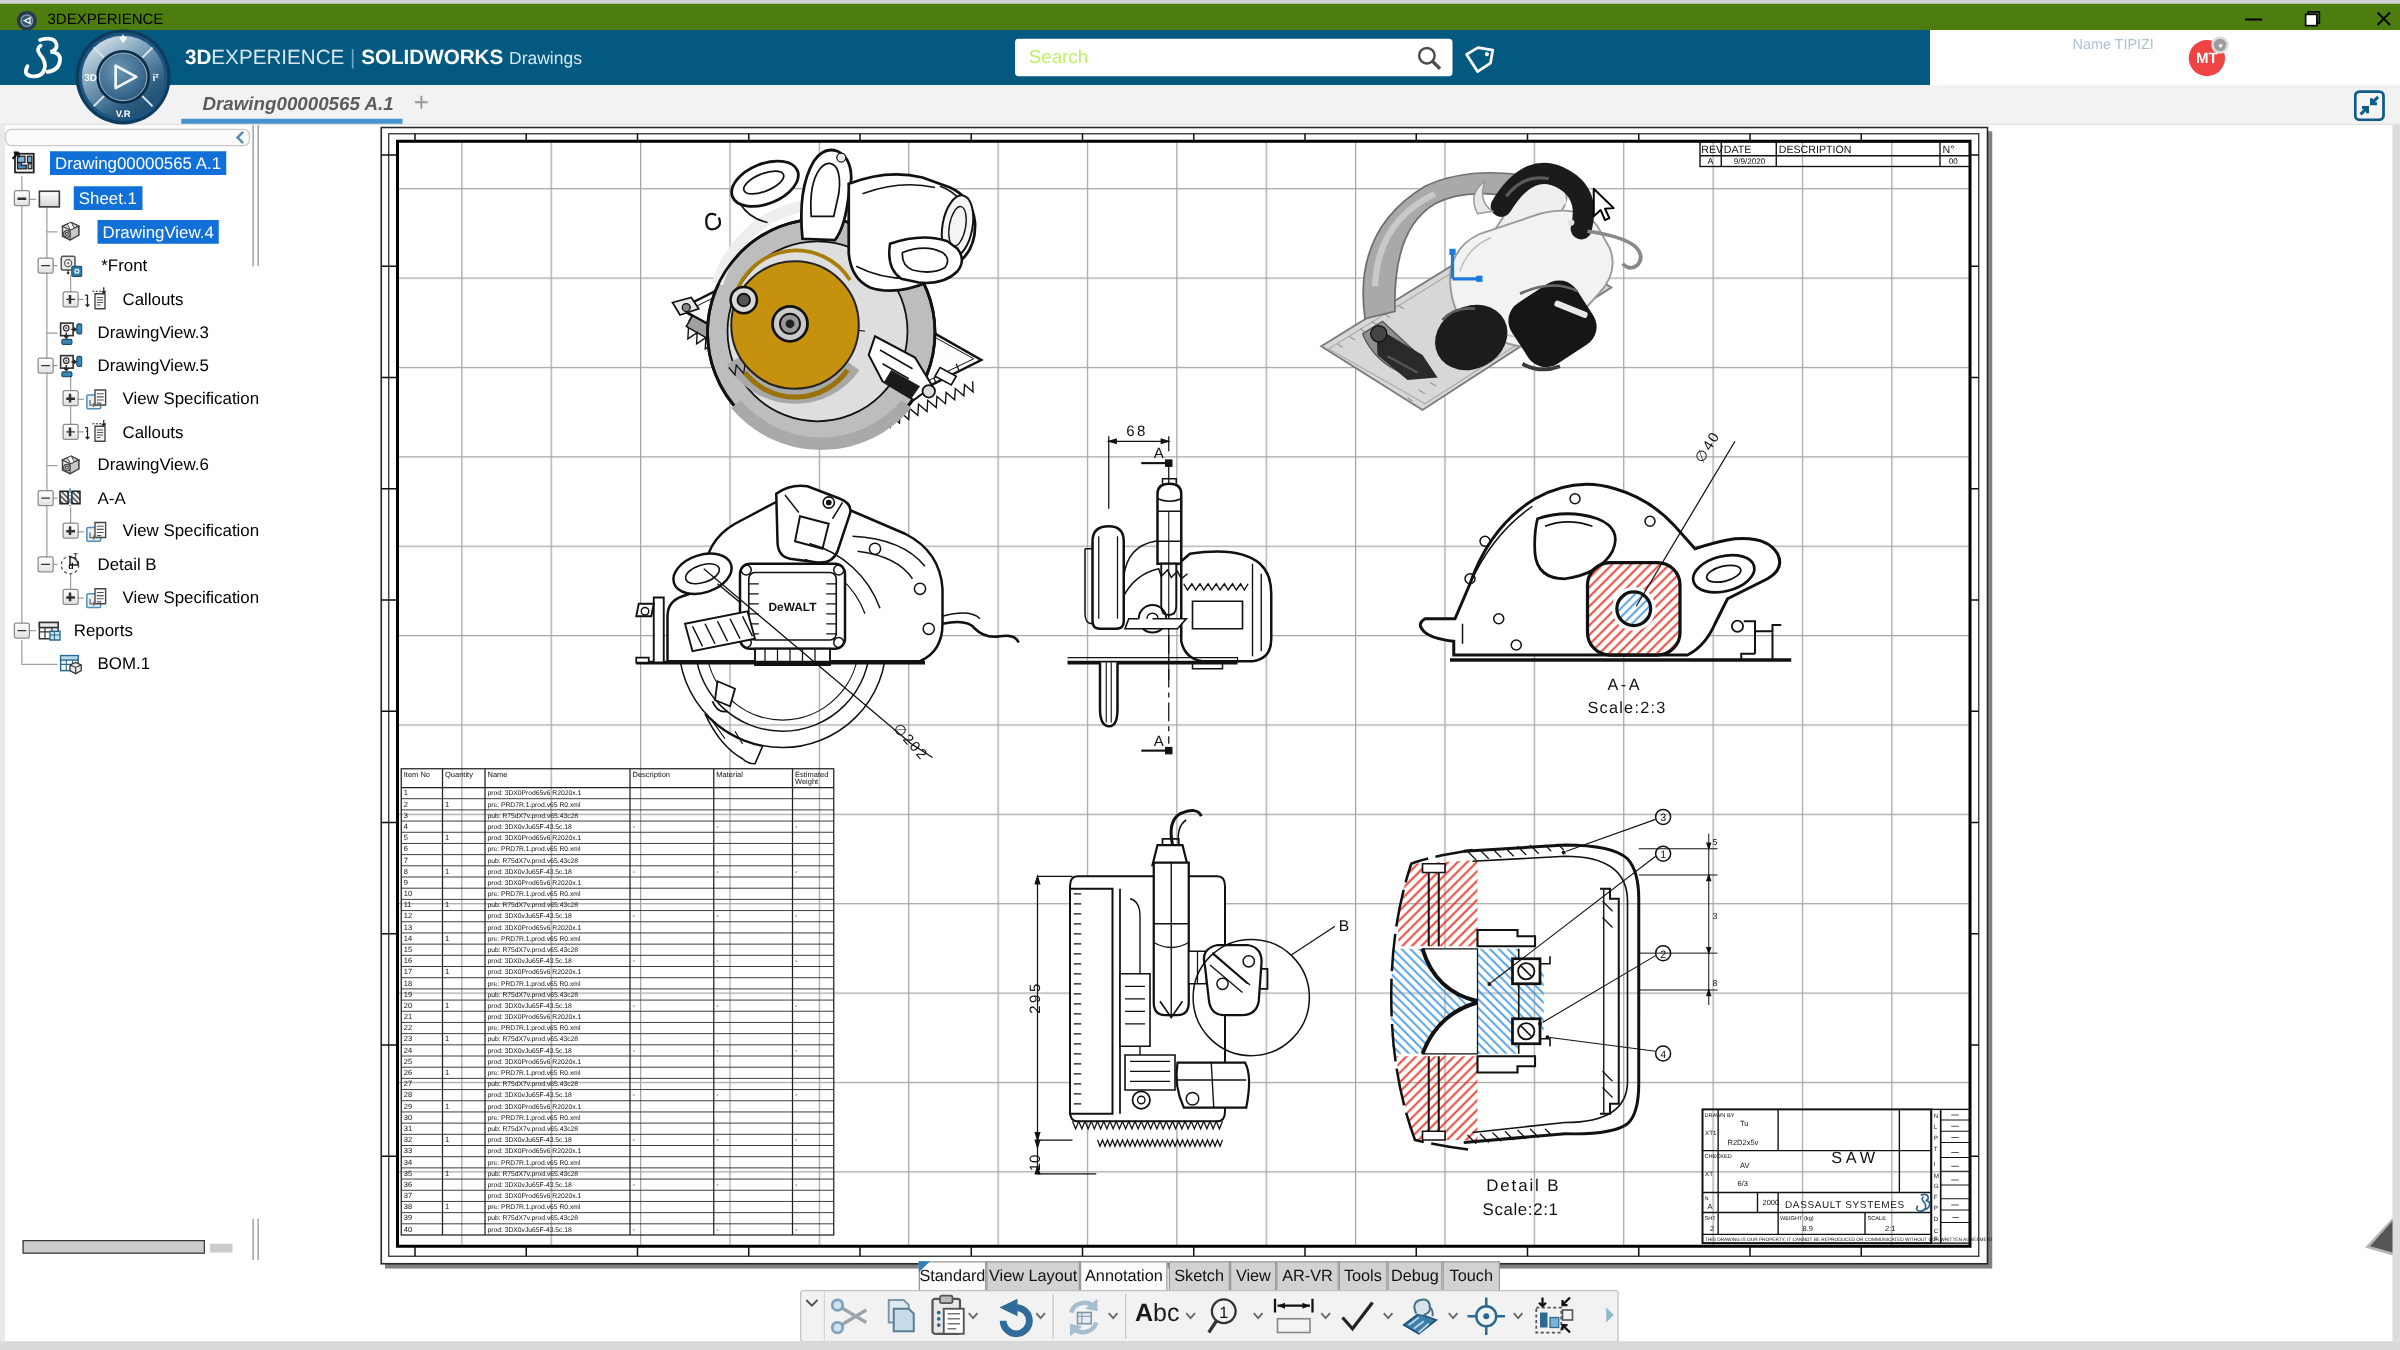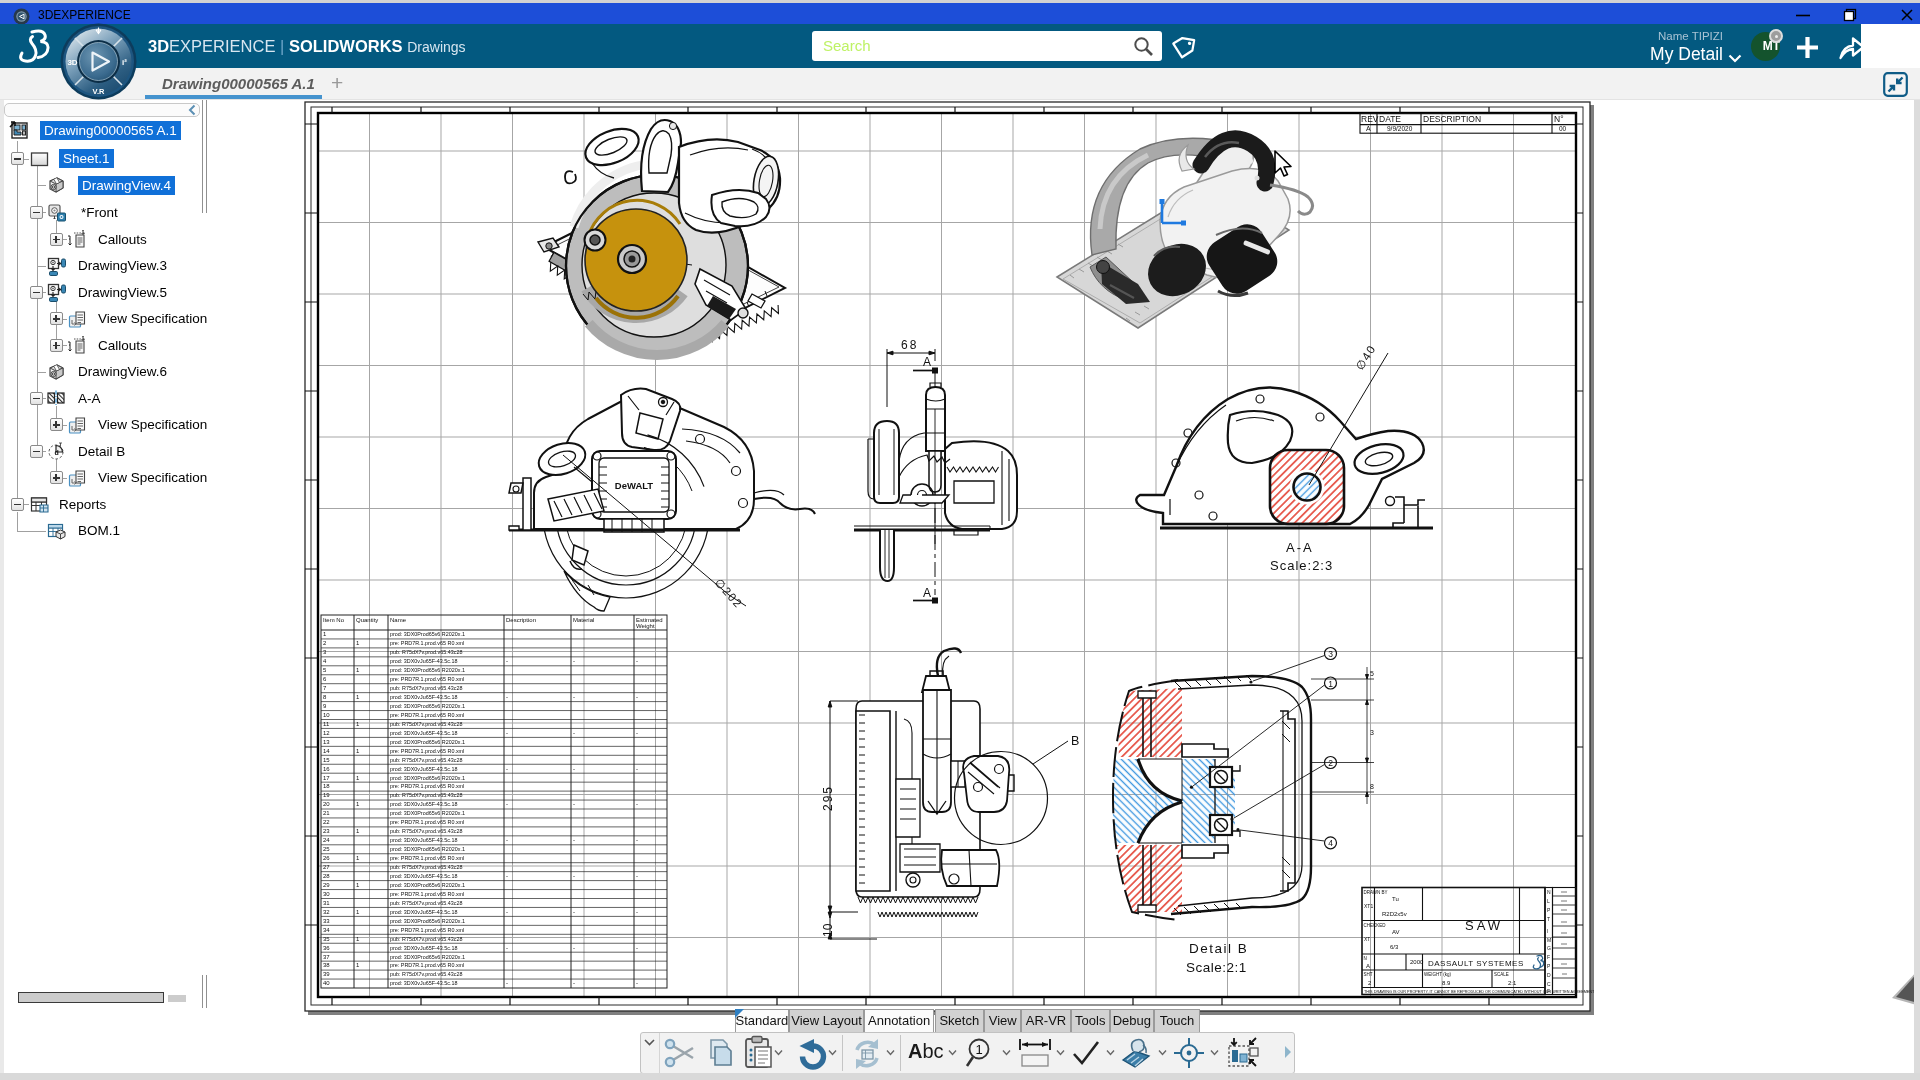--- a/index.html
+++ b/index.html
@@ -1,41 +1,41 @@
 <!DOCTYPE html>
 <html><head><meta charset="utf-8"><style>
 *{margin:0;padding:0;box-sizing:border-box}
 html,body{width:1920px;height:1080px;overflow:hidden;font-family:"Liberation Sans",sans-serif;background:#fff}
 .abs{position:absolute}
 .tl{position:absolute;font-size:13.5px;color:#000;white-space:nowrap;line-height:19px}
 .sel{background:#1070d8;color:#fff;padding:0 4px}
 .tb{position:absolute;top:1009px;height:23px;background:#d2d2d2;border:1px solid #9a9a9a;border-bottom:none;font-size:13px;color:#111;text-align:center;line-height:22px}
 </style></head><body>
 
-<div class="abs" style="left:0;top:0;width:1920px;height:24px;background:#1d4ed8;border-top:3px solid #d2d2d2">
+<div class="abs" style="left:0;top:0;width:1920px;height:24px;background:#4d7c0f;border-top:3px solid #d2d2d2">
  <svg class="abs" style="left:13px;top:5px" width="17" height="17" viewBox="0 0 17 17">
       <circle cx="8.5" cy="8.5" r="8" fill="#27394a"></circle>
       <circle cx="8.5" cy="8.5" r="5.2" fill="#7f98ab"></circle>
       <circle cx="8.5" cy="8.5" r="4" fill="#32556f"></circle>
       <path d="M6.5 8.5 L11 6.2 V10.8 Z" fill="none" stroke="#fff" stroke-width="1"></path>
     </svg>
  <div class="abs" style="left:38px;top:5px;font-size:12px;color:#000">3DEXPERIENCE</div>
  <svg class="abs" style="left:1796px;top:11px" width="14" height="3" viewBox="0 0 14 3">
       <path d="M0 1.5 H14" stroke="#000" stroke-width="1.6"></path>
     </svg>
  <svg class="abs" style="left:1843px;top:5px" width="14" height="14" viewBox="0 0 14 14">
       <rect x="3.5" y="1.5" width="9" height="9" fill="none" stroke="#000" stroke-width="1.3"></rect>
       <rect x="1.5" y="3.5" width="9" height="9" fill="#fff" stroke="#000" stroke-width="1.3"></rect>
     </svg>
  <svg class="abs" style="left:1900px;top:5px" width="14" height="14" viewBox="0 0 14 14">
       <path d="M2 2 L12 12 M12 2 L2 12" stroke="#000" stroke-width="1.5"></path>
     </svg>
 </div>
 
-<div class="abs" style="left:0;top:24px;width:1861px;height:44px;background:#035980">
+<div class="abs" style="left:0;top:24px;width:1544px;height:44px;background:#035980">
  <svg class="abs" style="left:17px;top:5px" width="42" height="36" viewBox="0 0 42 36">
   <path d="M15 3 q11 -3 13 3 q1.5 4.5-4.5 6.5 q8 0.5 7.5 6.5 q-0.5 8-10 9.5" fill="none" stroke="#fff" stroke-width="3" stroke-linecap="round"></path>
   <path d="M5 24 q-4 7 3.5 8 q8 1 10-5.5 q2-5.5-3.5-12 q-3.5-4.5 0.5-7" fill="none" stroke="#fff" stroke-width="3" stroke-linecap="round"></path>
  </svg>
  <div class="abs" style="left:148px;top:13px;font-size:16.5px;color:#fff"><b>3D</b><span style="color:#d8e6f0">EXPERIENCE</span>&nbsp;<span style="color:#6ea5c8">|</span>&nbsp;<b>SOLIDWORKS</b> <span style="color:#d8e6f0;font-size:14px">Drawings</span></div>
  <div class="abs" style="left:812px;top:7px;width:350px;height:30px;background:#fff;border-radius:3px"></div>
  <div class="abs" style="left:823px;top:13px;font-size:15px;color:#bef264">Search</div>
  <svg class="abs" style="left:1132px;top:12px" width="22" height="21" viewBox="0 0 22 21">
       <circle cx="9.5" cy="8.5" r="6.2" fill="none" stroke="#4d4d4d" stroke-width="2"></circle>
       <path d="M14 13 L20 19" stroke="#4d4d4d" stroke-width="2.6"></path>
@@ -44,21 +44,21 @@
       <g transform="rotate(10 15 13)">
         <path d="M3.5 9.5 L11.5 2.5 H23.5 V13 L14.5 21.5 Z" fill="none" stroke="#fff" stroke-width="2.2" stroke-linejoin="round"></path>
         <circle cx="19.5" cy="6.5" r="1.7" fill="#fff"></circle>
       </g>
     </svg>
  <div class="abs" style="left:1603px;top:6px;width:120px;text-align:right;font-size:11.5px;color:#a9c3d4">Name TIPIZI</div>
  <div class="abs" style="left:1603px;top:20px;width:120px;text-align:right;font-size:17.5px;color:#fff">My Detail</div>
  <svg class="abs" style="left:1728px;top:30px" width="14" height="9" viewBox="0 0 14 9">
       <path d="M1.5 1.5 L7 7 L12.5 1.5" fill="none" stroke="#fff" stroke-width="2.2"></path>
     </svg>
- <div class="abs" style="left:1751px;top:8px;width:29px;height:29px;border-radius:50%;background:#14532d;color:#fff;font-size:12px;font-weight:bold;text-align:right;line-height:29px">MT</div>
+ <div class="abs" style="left:1751px;top:8px;width:29px;height:29px;border-radius:50%;background:#ef4444;color:#fff;font-size:12px;font-weight:bold;text-align:center;line-height:29px">MT</div>
  <div class="abs" style="left:1769px;top:5px;width:14px;height:14px;border-radius:50%;background:#9d9d9d;border:2px solid #ddd"></div>
  <div class="abs" style="left:1774.5px;top:10.5px;width:3px;height:3px;border-radius:50%;background:#eee"></div>
  <svg class="abs" style="left:1796px;top:12px" width="23" height="23" viewBox="0 0 23 23">
       <path d="M11.5 1 V22 M1 11.5 H22" stroke="#fff" stroke-width="4.2"></path>
     </svg>
  <svg class="abs" style="left:1838px;top:10px" width="28" height="26" viewBox="0 0 28 26">
       <path d="M2.5 24 Q5 12.5 15 11.5 V4.5 L25.5 13 L15 21.5 V15 Q7.5 15.5 2.5 24 Z" fill="none" stroke="#fff" stroke-width="2.3" stroke-linejoin="round"></path>
     </svg>
  <svg class="abs" style="left:1890px;top:12px" width="22" height="22" viewBox="0 0 22 22">
       <circle cx="11" cy="11" r="9.6" fill="none" stroke="#fff" stroke-width="2.1"></circle>

